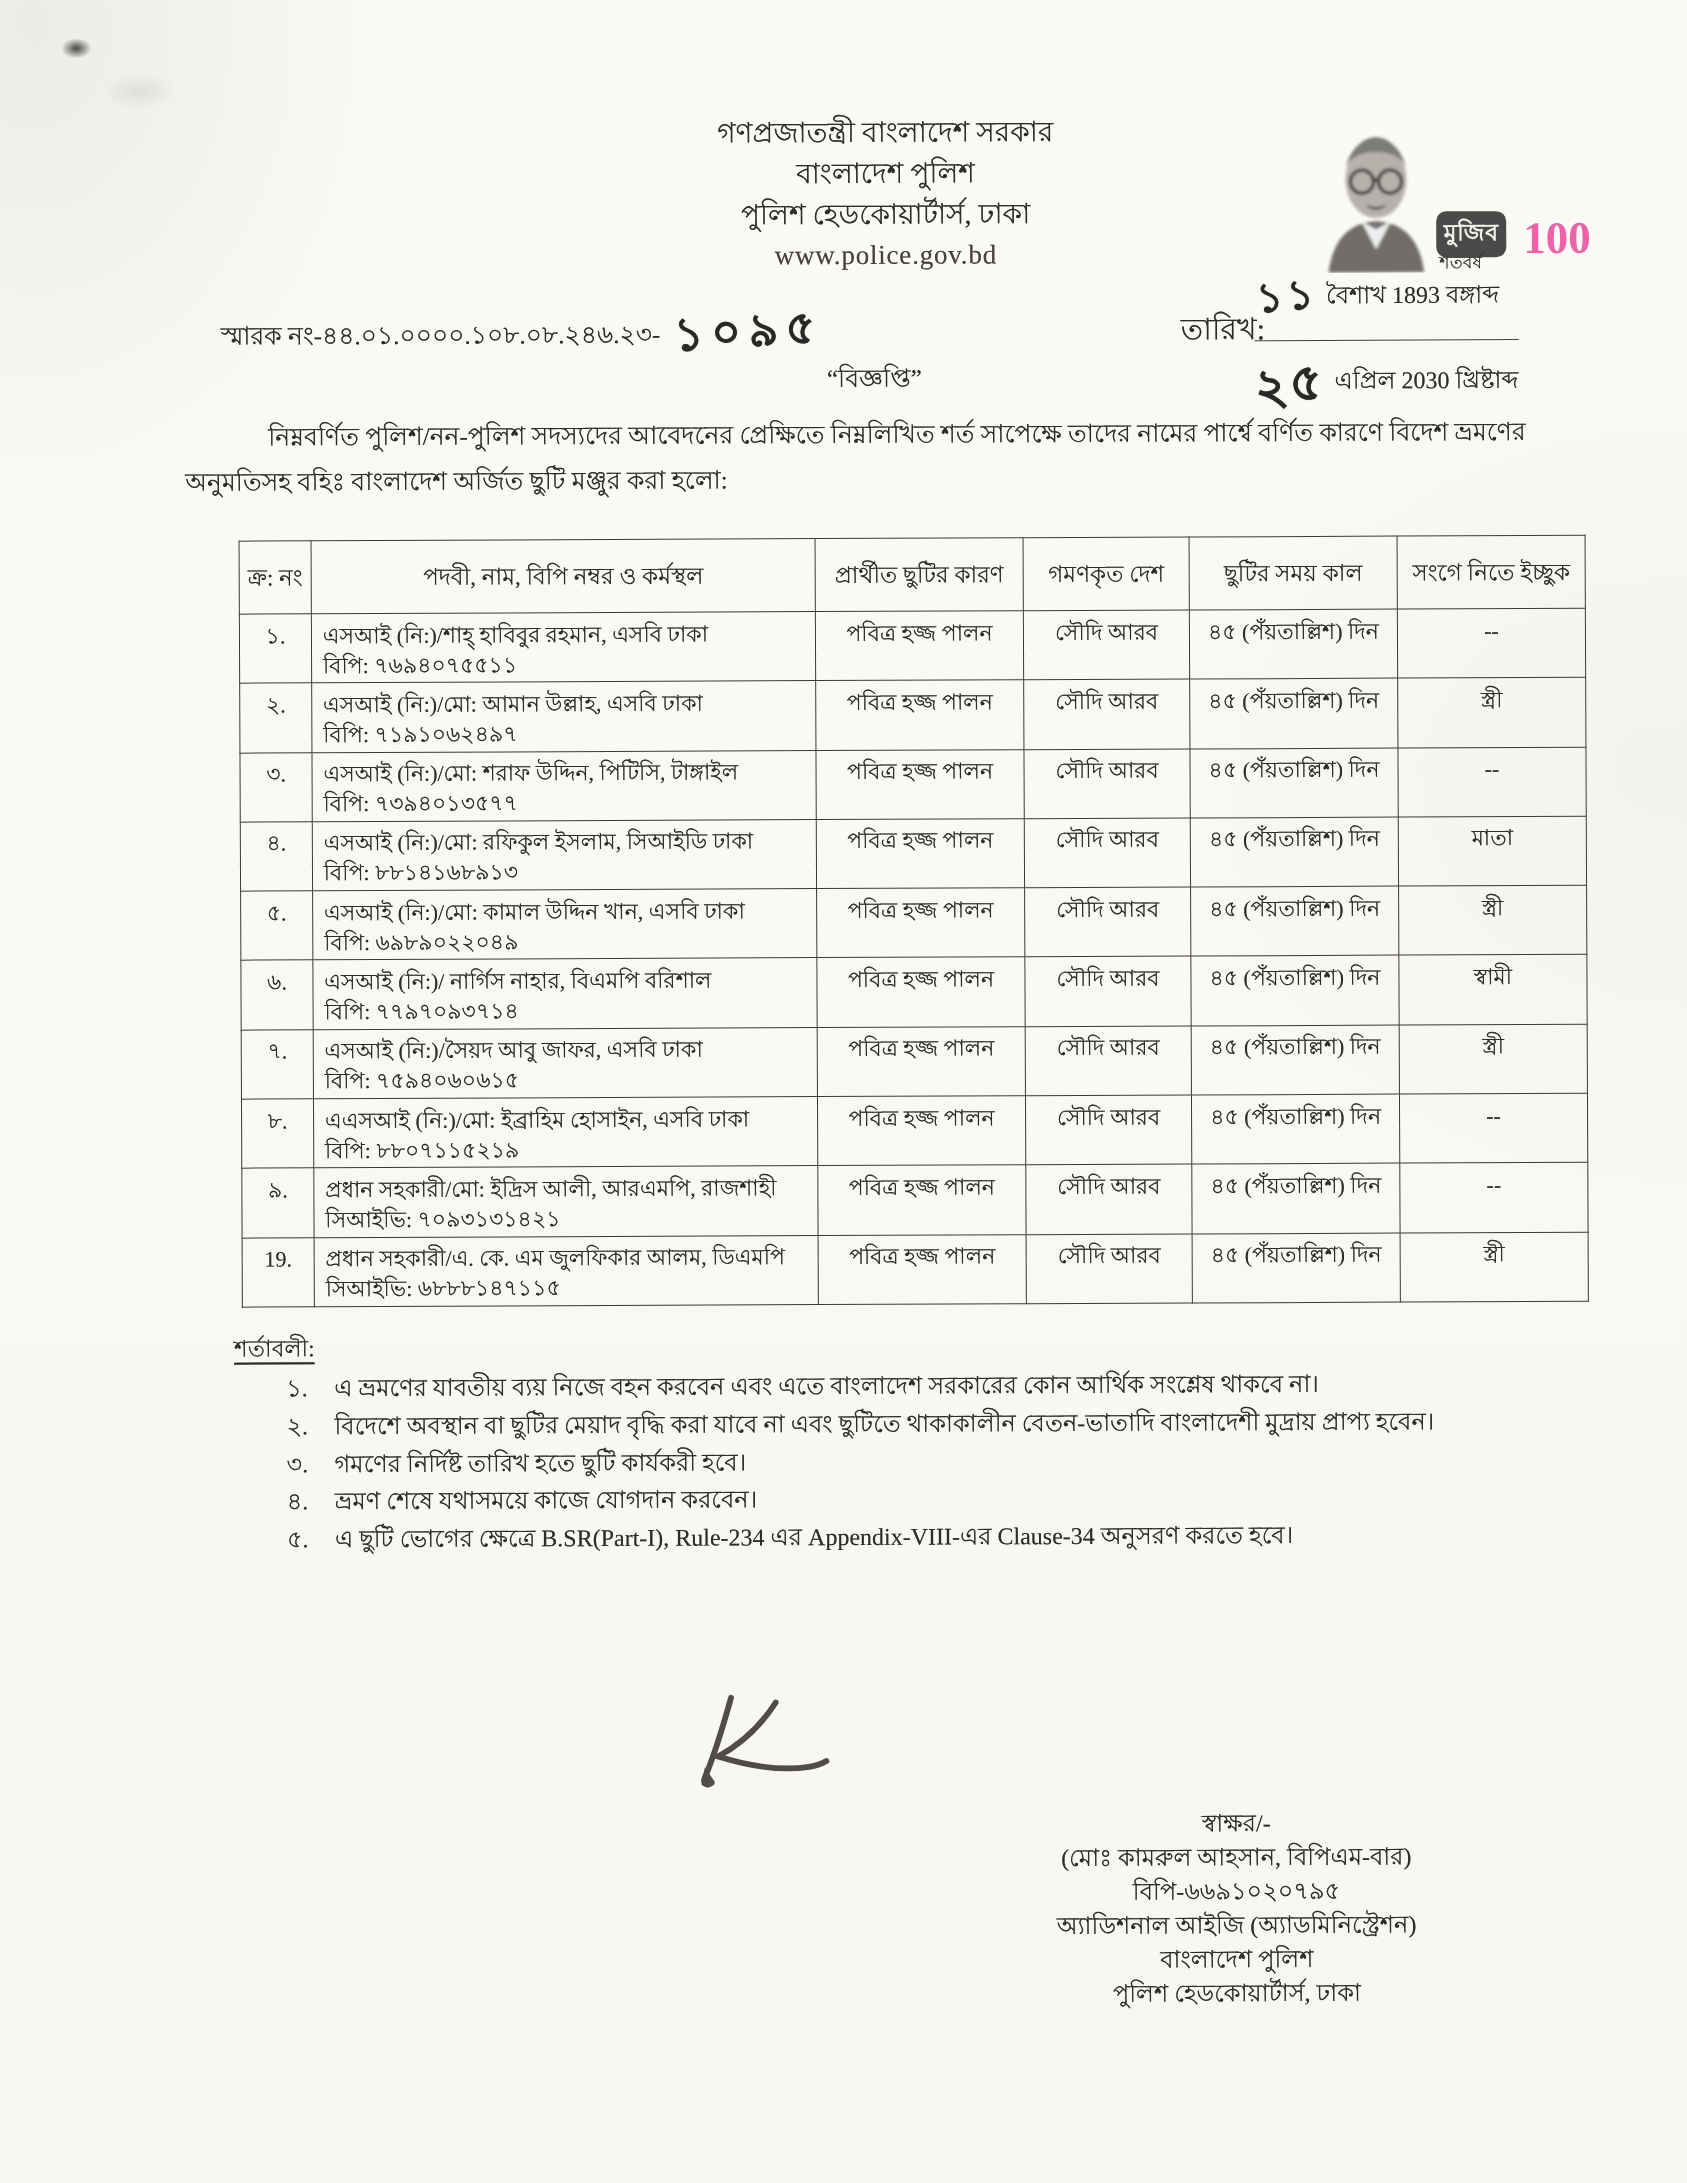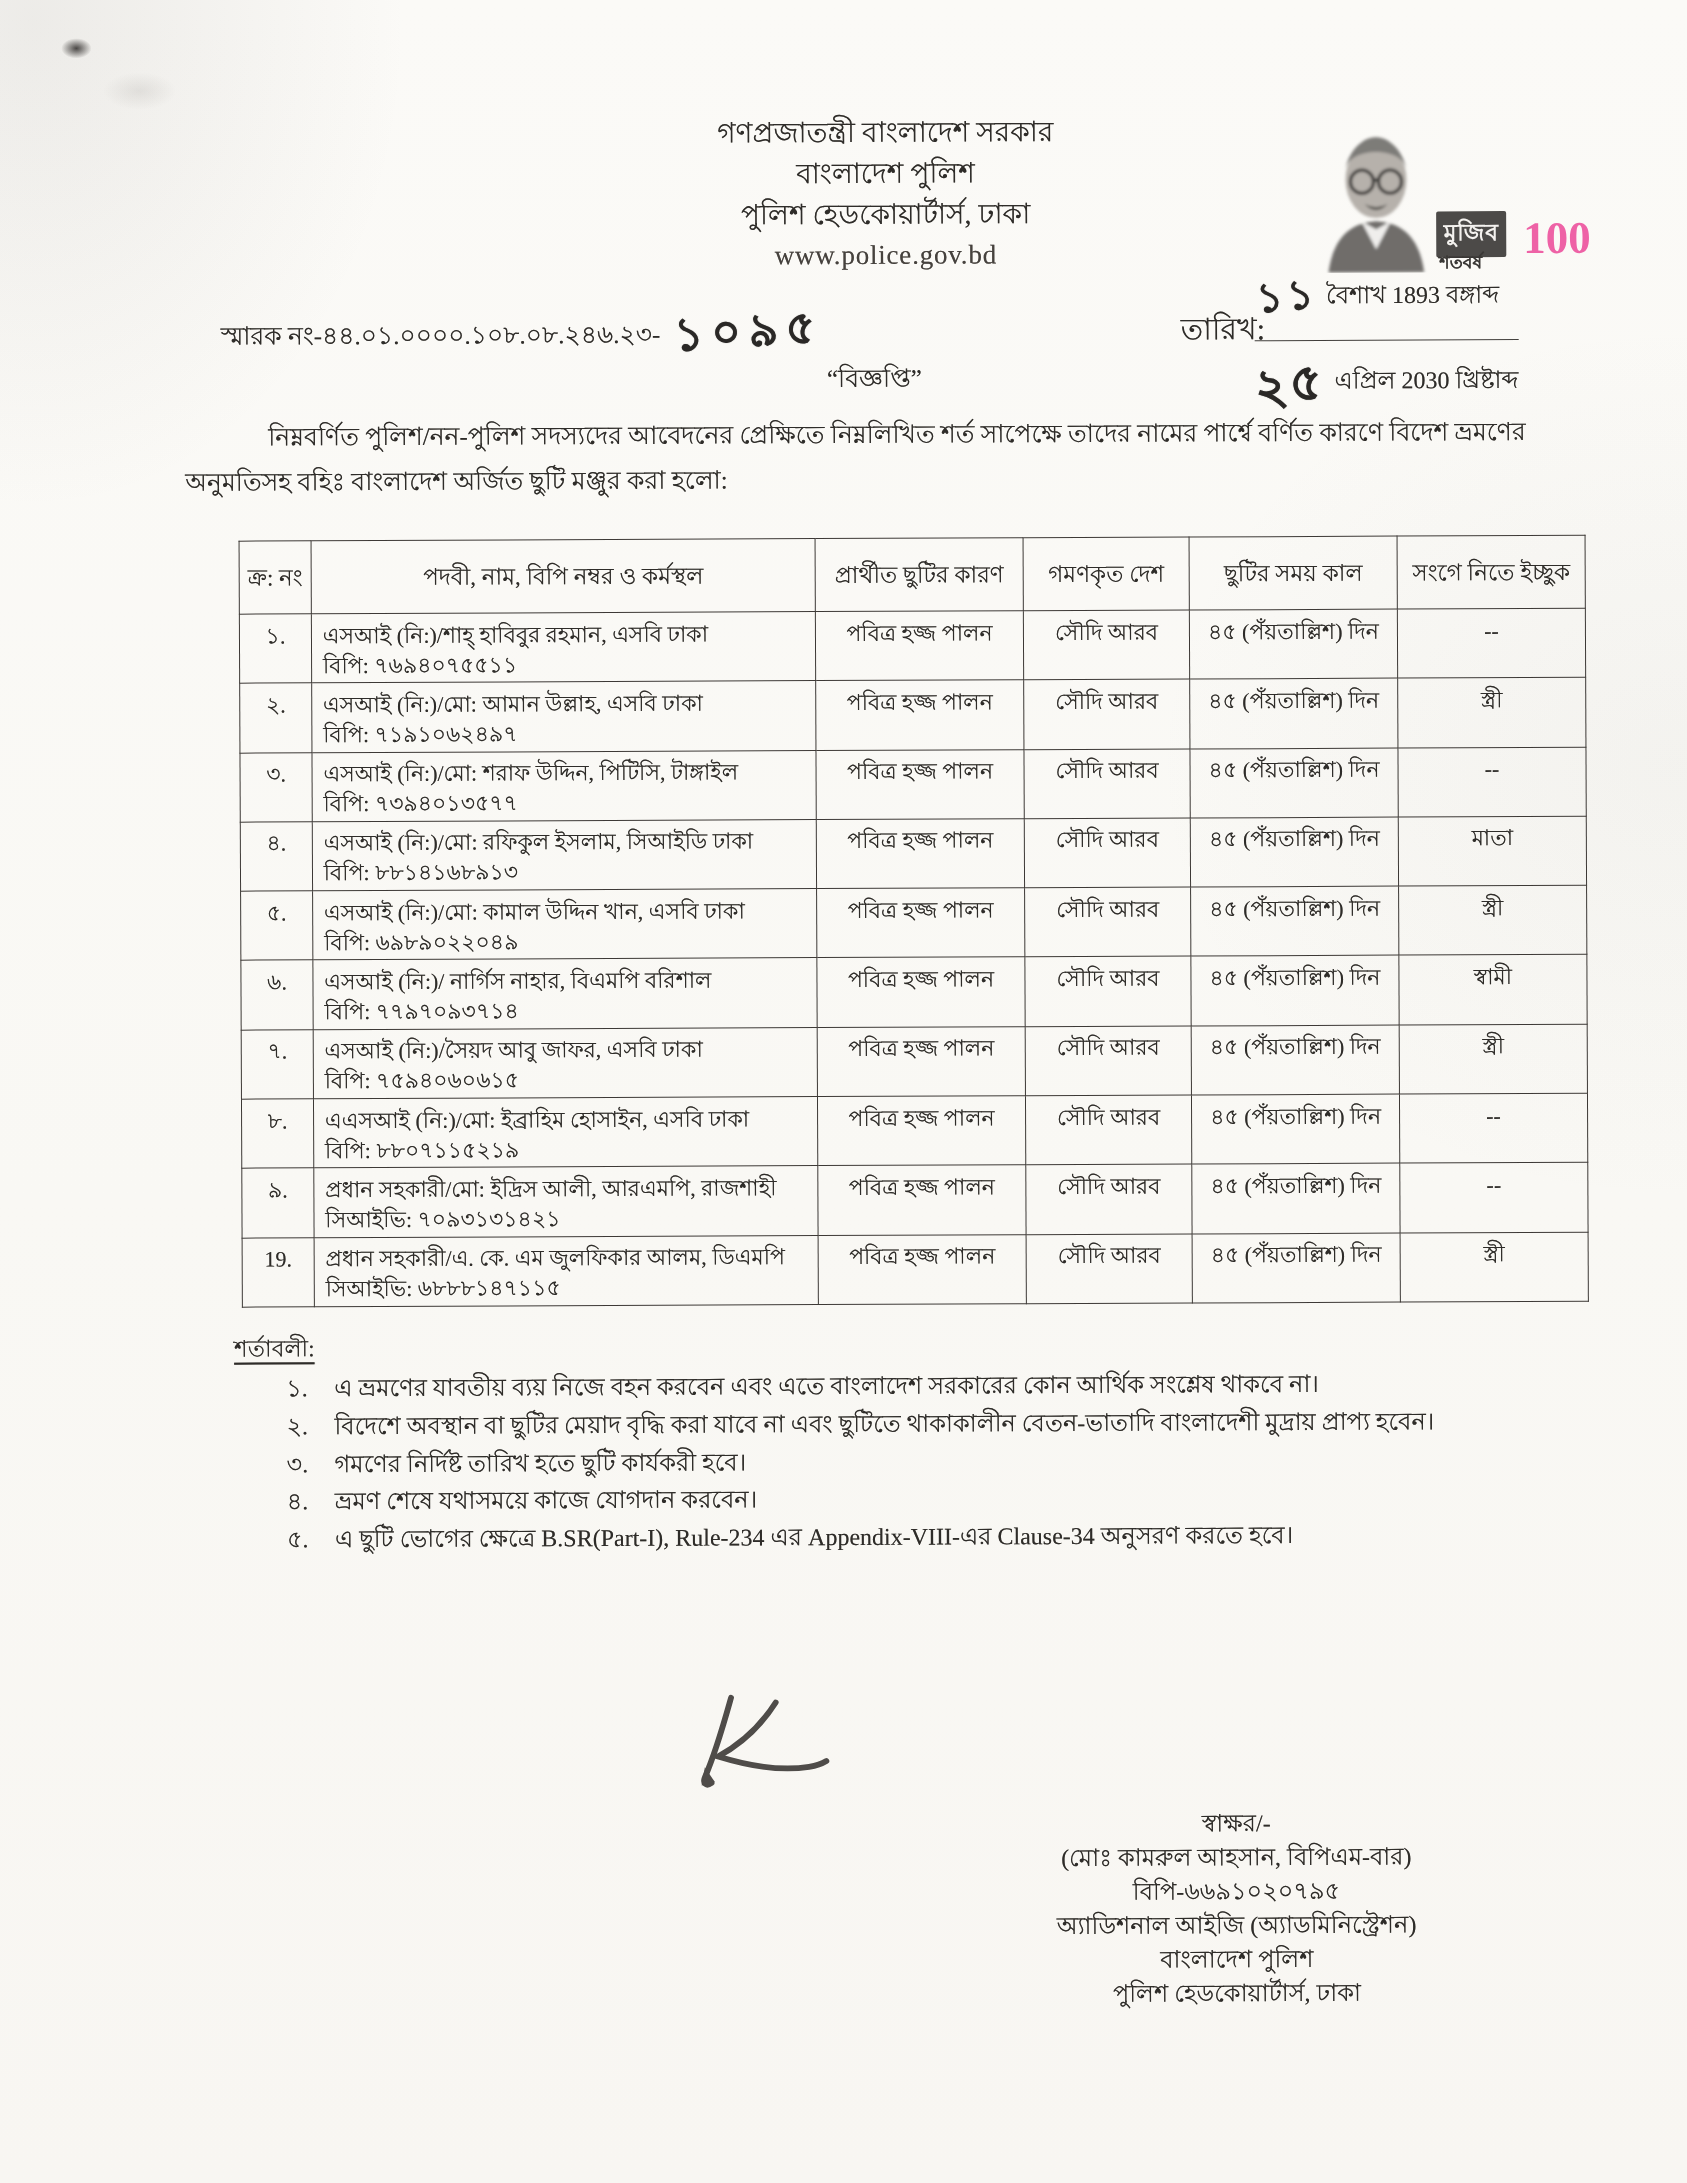--- a/index.html
+++ b/index.html
@@ -25,23 +25,23 @@
 
   
   .header-block { position: absolute; top: 112px; left: 566px; width: 645px; text-align: center; }
   .header-block .hl { font-size: 28px; line-height: 41px; }
   .header-block .site { font-size: 27px; line-height: 41px; letter-spacing: 0.8px; color: #46423e; }
 
   
   .logo { position: absolute; left: 1313px; top: 121px; width: 281px; height: 161px; }
   .logo svg { position: absolute; left: 0; top: 5px; }
   .logo-mujib { position: absolute; left: 126px; top: 93px; background: #4c4a48; color: #f4f2ef;
-    padding: 2.5px 7.4px 4.1px; font-size: 23px; font-weight: bold; border-radius: 2px; letter-spacing: 0.8px;
+    padding: 2.5px 7.4px 4.1px; font-size: 23px; font-weight: bold; border-radius: 10px; letter-spacing: 0.8px;
     text-shadow: none; }
-  .logo-shato { position: absolute; left: 129px; top: 131px; font-size: 17.4px; font-weight: bold; color: #3a3836; }
+  .logo-shato { position: absolute; left: 129px; top: 131px; font-size: 17.4px; font-weight: normal; color: #3a3836; }
   .logo-100 { position: absolute; left: 213px; top: 94px; font-size: 45px; font-weight: bold;
     color: #ec4899; opacity: .85; text-shadow: none; }
 
   
   .memo-row { position: absolute; left: 223px; top: 291px; font-size: 25px; white-space: nowrap; }
   .hand { font-weight: 600; color: #2a2826; text-shadow: 0 0 0.8px rgba(40,38,35,.7); }
   .memo-hand { display: inline-block; font-size: 46px; letter-spacing: 7.4px; margin-left: 13.2px;
     transform: rotate(-3deg) translateY(4.1px); }
   .date-block { position: absolute; left: 1171px; top: 266px; width: 438px; }
   .date-label { position: absolute; left: 12px; top: 41px; font-size: 30px; }

